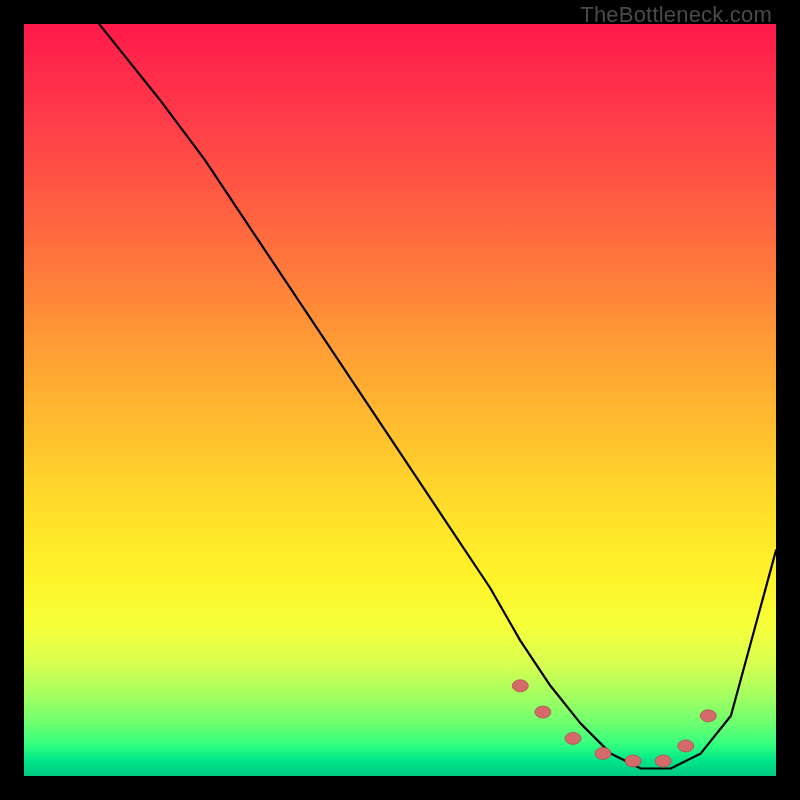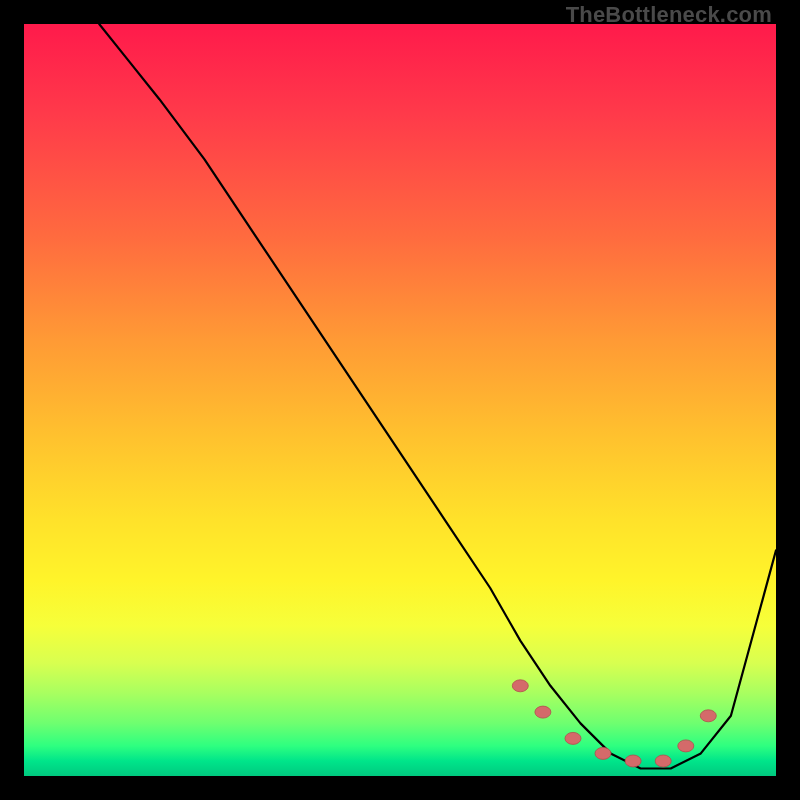--- a/index.html
+++ b/index.html
@@ -43,21 +43,21 @@
       #00e58a 98%,
       #00c97f 100%
     );
   }
   .watermark {
     position: absolute;
     top: 2px;
     right: 28px;
     color: #4a4a4a;
     font-size: 22px;
-    font-weight: 700;
+    font-weight: 400;
     letter-spacing: 0.2px;
     z-index: 20;
   }
   svg.overlay {
     position: absolute;
     left: 0;
     top: 0;
     width: 752px;
     height: 752px;
     z-index: 10;

